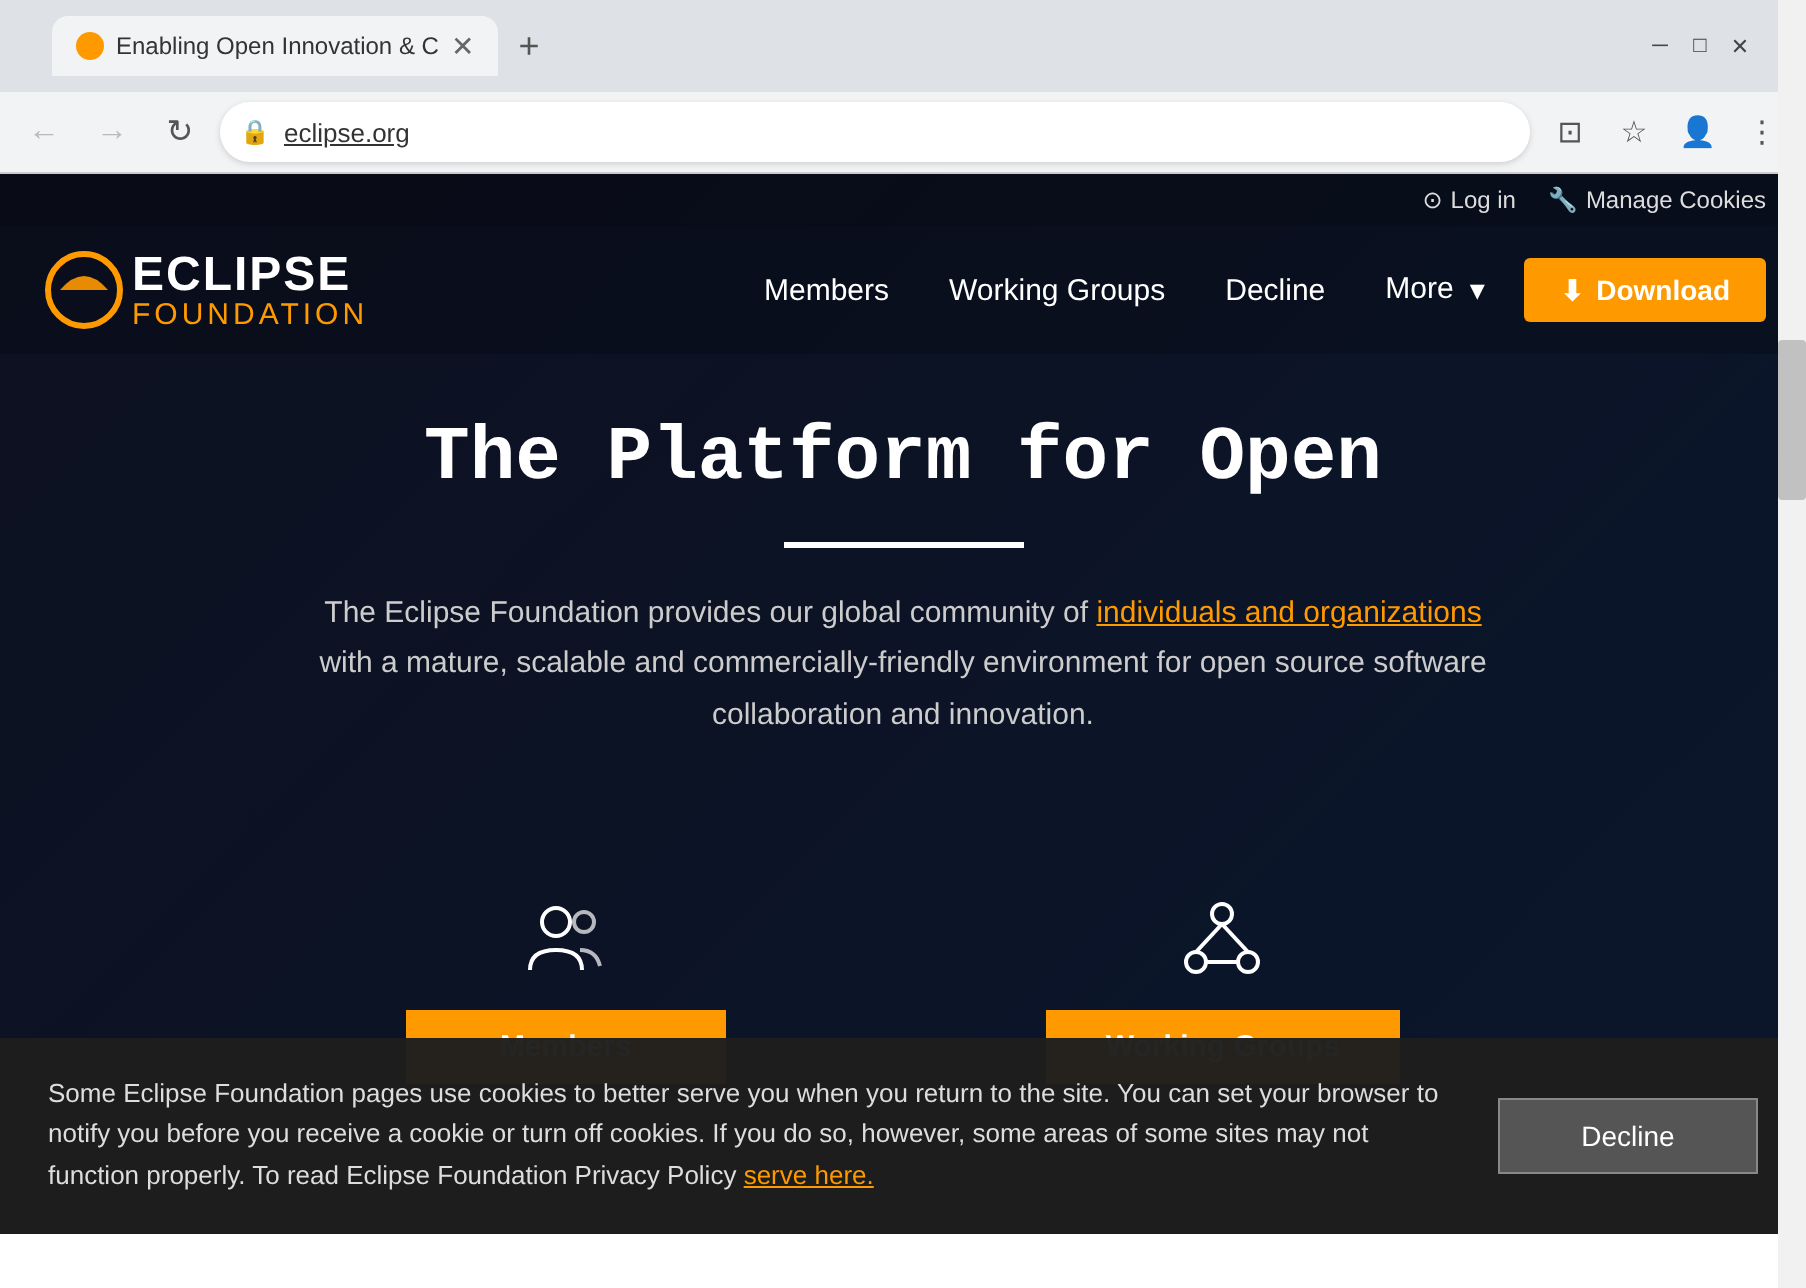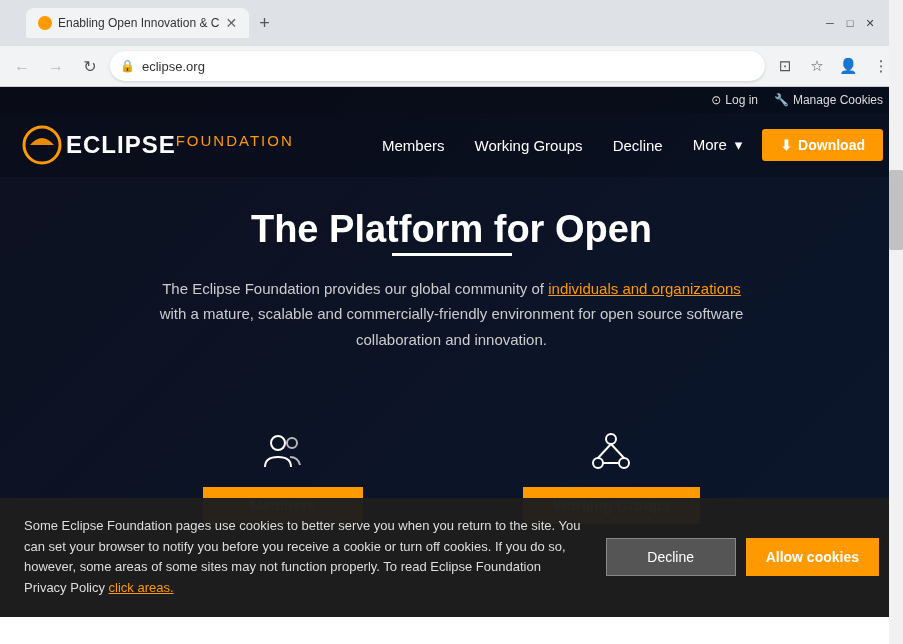--- a/index.html
+++ b/index.html
@@ -96,20 +96,21 @@
       flex: 1;
       height: 30px;
       border-radius: 15px;
       border: none;
       background: #fff;
       padding: 0 32px 0 32px;
       font-size: 13px;
       color: #333;
       outline: none;
       box-shadow: 0 1px 3px rgba(0,0,0,0.15);
+      text-decoration: underline;
     }
     .address-wrap {
       flex: 1;
       position: relative;
       display: flex;
       align-items: center;
     }
     .lock-icon {
       position: absolute;
       left: 10px;
@@ -196,21 +197,21 @@
       gap: 2px;
       margin-right: auto;
     }
     .logo-icon {
       width: 44px;
       height: 44px;
       position: relative;
     }
     .logo-text-wrap {
       display: flex;
-      flex-direction: row;
+      flex-direction: column;
       line-height: 1;
     }
     .logo-eclipse {
       font-size: 24px;
       font-weight: bold;
       color: #fff;
       letter-spacing: 1px;
     }
     .logo-foundation {
       font-size: 15px;
@@ -254,20 +255,22 @@
       position: relative;
       z-index: 10;
       text-align: center;
       padding: 30px 20px 20px;
     }
     .hero-title {
       font-size: 38px;
       font-weight: bold;
       color: #fff;
       line-height: 1.2;
+      margin-bottom: 18px;
+      font-family: Liberation Mono, monospace;
     }
     .hero-divider {
       width: 120px;
       height: 3px;
       background: #fff;
       margin: 0 auto 20px;
     }
     .hero-desc {
       color: #ccc;
       font-size: 15px;
@@ -505,24 +508,23 @@
           <line x1="15" y1="34" x2="31" y2="34" stroke="#fff" stroke-width="2"></line>
         </svg>
       </div>
       <button class="feature-label-btn">Working Groups</button>
     </div>
   </div>
 
   <div class="cookie-banner">
     <div class="cookie-text">
       <span>Some Eclipse Foundation pages use cookies to better serve you when you return to the site. You can set your browser to notify you before you receive a cookie or turn off cookies. If you do so, however, some areas of some sites may not function properly. To read Eclipse Foundation Privacy Policy</span>
-      <a>click areas.</a>
+      <a>serve here.</a>
     </div>
     <div class="cookie-buttons">
       <button class="cookie-decline-btn">Decline</button>
-      <button class="cookie-allow-btn">Allow cookies</button>
     </div>
   </div>
 </div>
 
 <div class="scrollbar">
   <div class="scrollbar-thumb"></div>
 </div>
 
 </body></html>

